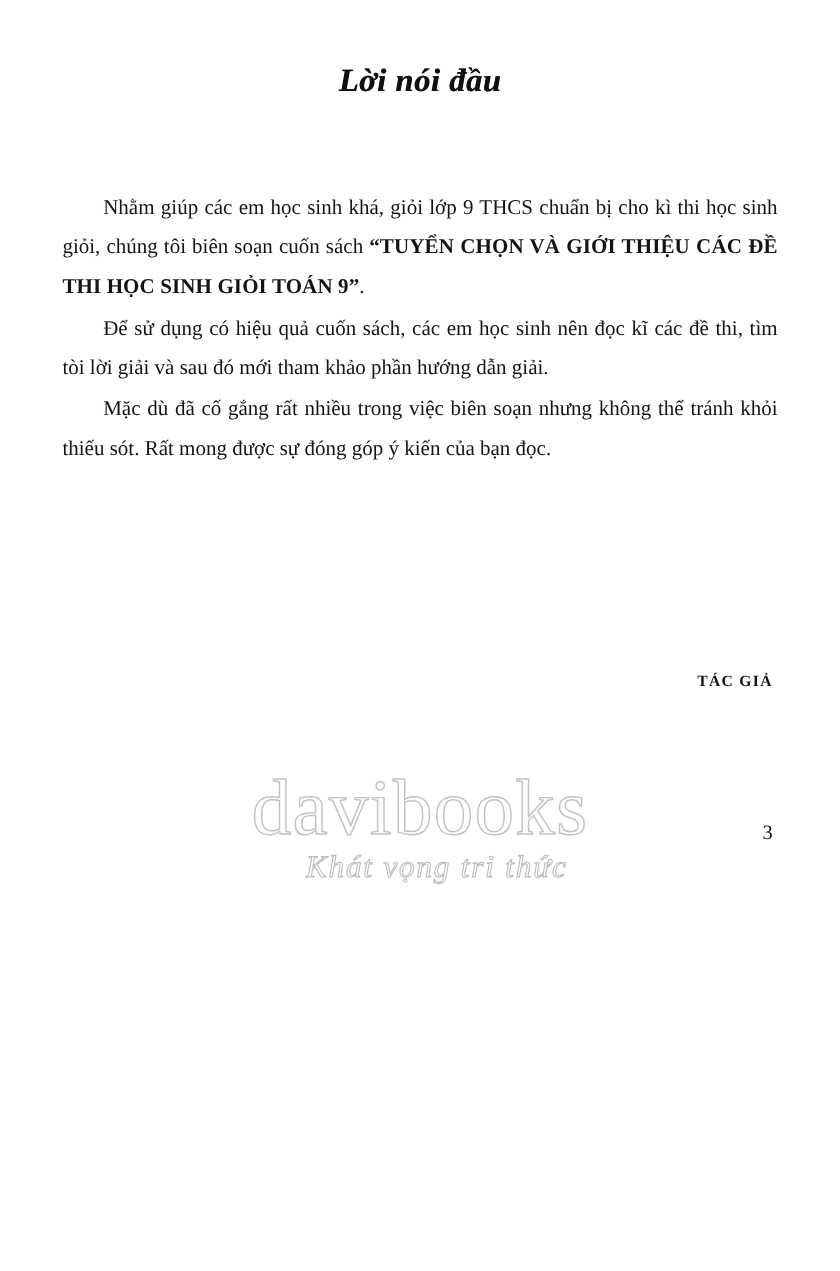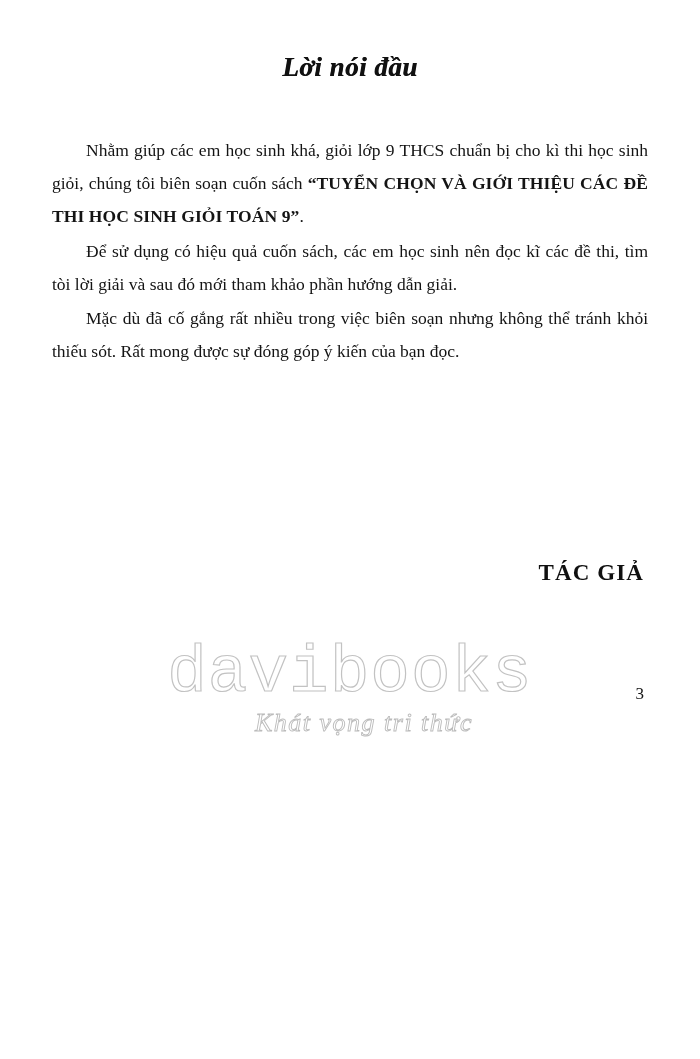--- a/index.html
+++ b/index.html
@@ -28,42 +28,42 @@
     letter-spacing: 0.5px;
     color: #111111;
     margin: 0;
     padding-top: 52px;
     text-shadow: 0.4px 0 0 #111111;
   }
   .body-text {
     position: absolute;
     left: 52px;
     right: 52px;
-    top: 134px;
+    top: 156px;
   }
   .para {
     margin: 0 0 2px 0;
     font-size: 17.5px;
     line-height: 1.88;
     text-align: justify;
     text-justify: inter-word;
     text-indent: 34px;
     color: #141414;
   }
   .para .strong {
     font-weight: 700;
     letter-spacing: 0.1px;
   }
   .signature {
     position: absolute;
     left: 52px;
     right: 56px;
     top: 560px;
     text-align: right;
-    font-size: 23px;
+    font-size: 13px;
     font-weight: 700;
     letter-spacing: 1.1px;
     color: #101010;
   }
   .page-number {
     position: absolute;
     right: 56px;
     bottom: 42px;
     font-size: 17px;
     color: #141414;
@@ -72,21 +72,21 @@
   .watermark {
     position: absolute;
     left: 0;
     right: 0;
     bottom: 8px;
     text-align: center;
     pointer-events: none;
     user-select: none;
   }
   .watermark-main {
-    font-family: Liberation Mono, monospace;
+    font-family: Liberation Serif, serif;
     font-size: 66px;
     line-height: 1;
     color: rgba(255,255,255,0);
     -webkit-text-stroke: 1.2px rgba(120,120,120,0.45);
     letter-spacing: 1px;
   }
   .watermark-sub {
     margin-top: 2px;
     font-family: "Liberation Serif", serif;
     font-style: italic;

